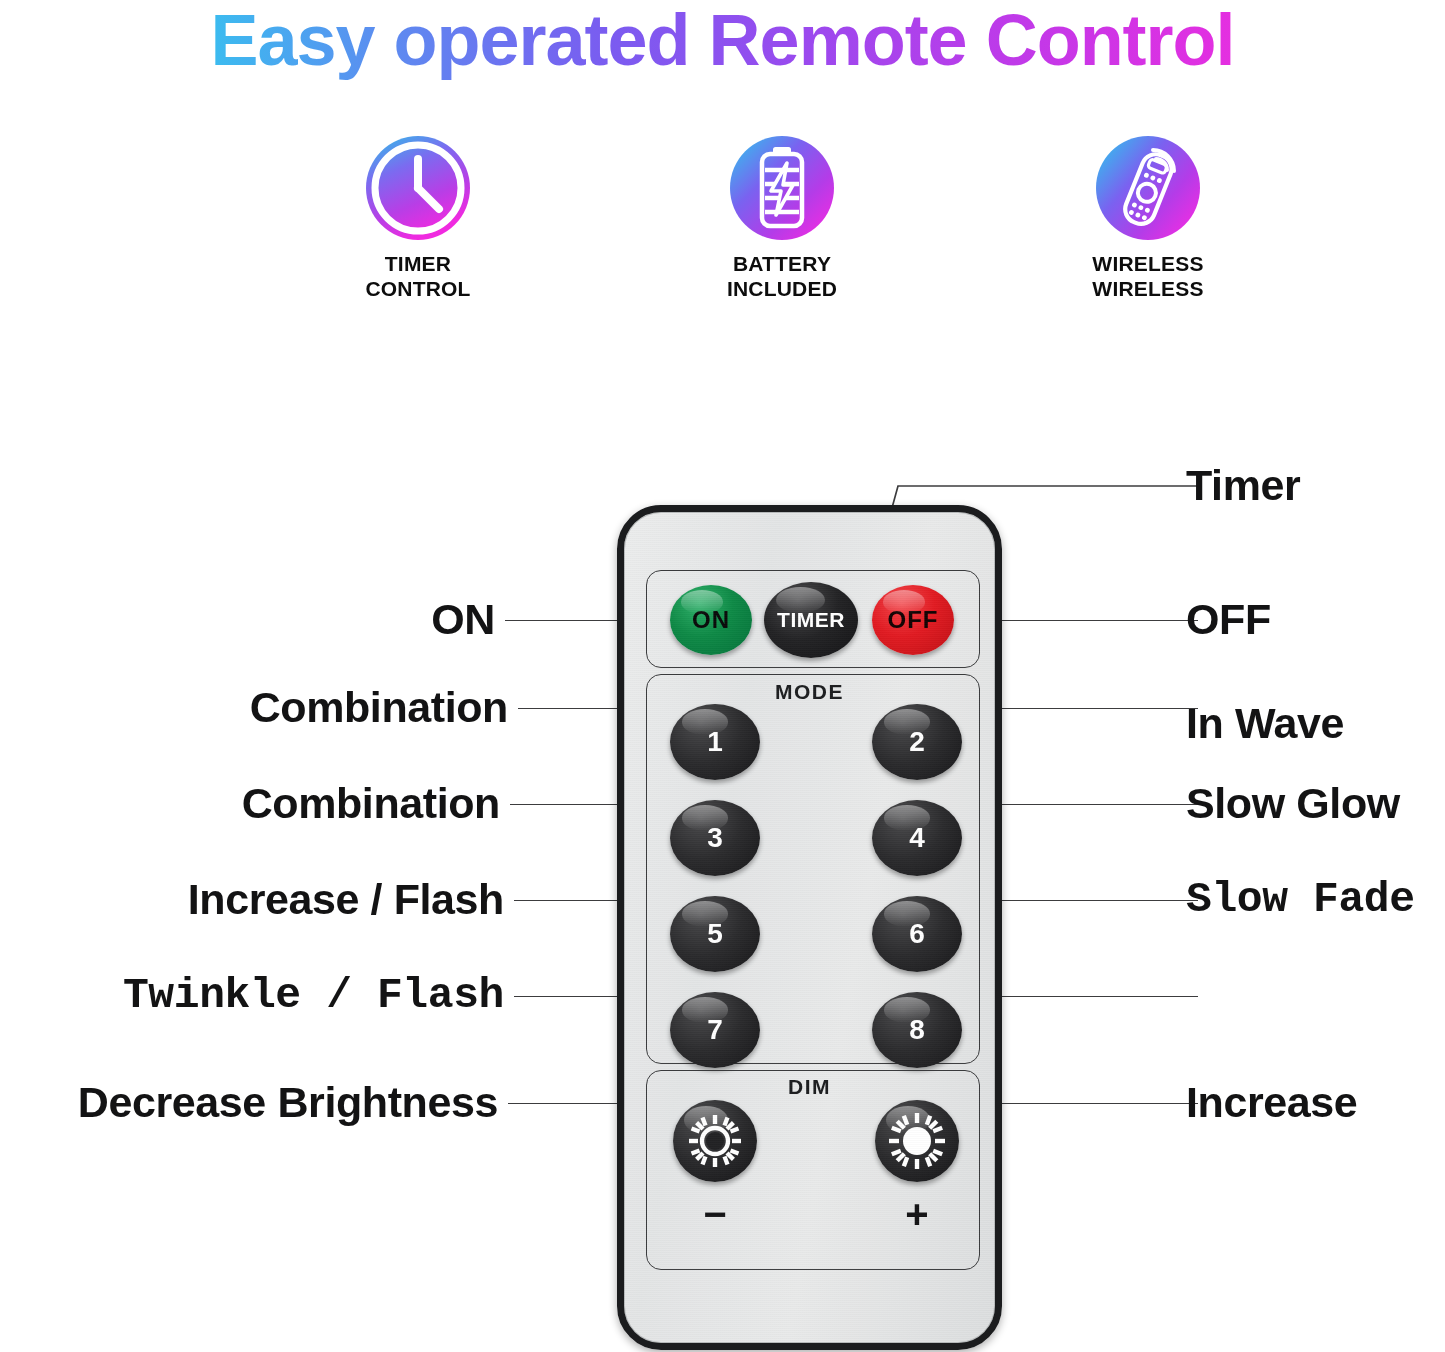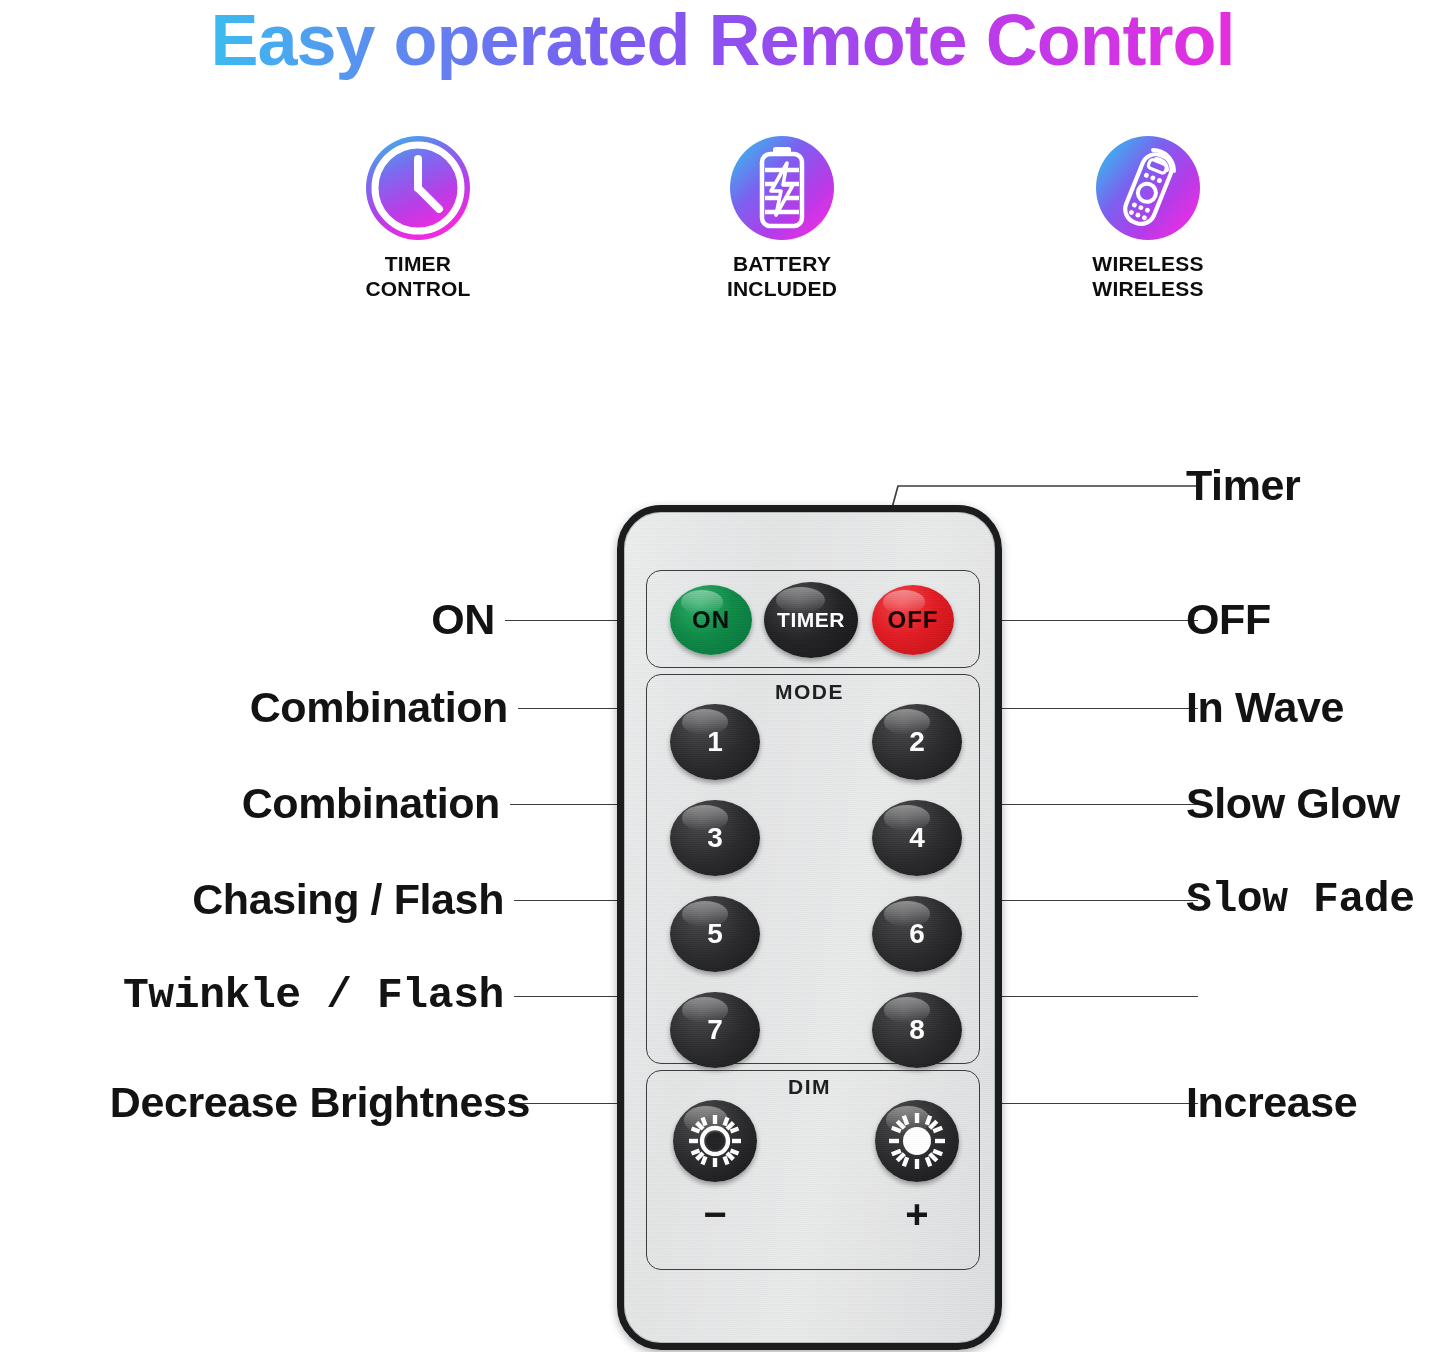--- a/index.html
+++ b/index.html
@@ -340,24 +340,24 @@
     </div>
 
     <div class="dim-sign minus">−</div>
     <div class="dim-sign plus">+</div>
 
   </div>
 
   <div class="callout left" style="left:0;top:178px;width:495px;">ON</div>
   <div class="callout left" style="left:0;top:266px;width:508px;">Combination</div>
   <div class="callout left" style="left:0;top:362px;width:500px;">Combination</div>
-  <div class="callout left" style="left:0;top:458px;width:504px;">Chasing / Flash</div>
+  <div class="callout left" style="left:0;top:458px;width:504px;">Increase / Flash</div>
   <div class="callout left" style="left:0;top:554px;width:504px;font-family:Liberation Mono, monospace;">Twinkle / Flash</div>
-  <div class="callout left" style="left:0;top:661px;width:498px;margin-left:32px;">Decrease Brightness</div>
+  <div class="callout left" style="left:0;top:661px;width:498px;">Decrease Brightness</div>
 
   <div class="callout right" style="left:1186px;top:44px;">Timer</div>
   <div class="callout right" style="left:1186px;top:178px;">OFF</div>
-  <div class="callout right" style="left:1186px;top:266px;text-align:right;">In Wave</div>
+  <div class="callout right" style="left:1186px;top:282px;text-align:right;">In Wave</div>
   <div class="callout right" style="left:1186px;top:362px;">Slow Glow</div>
   <div class="callout right" style="left:1186px;top:458px;font-family:Liberation Mono, monospace;">Slow Fade</div>
   <div class="callout right" style="left:1186px;top:661px;">Increase</div>
 
 </div>
 
 </body></html>

